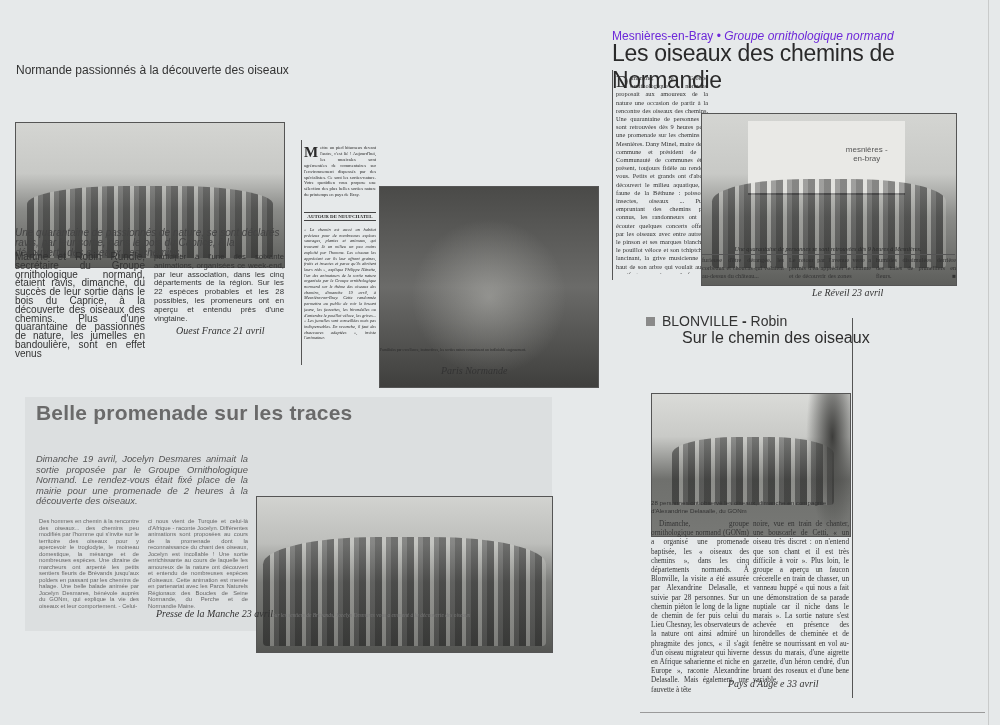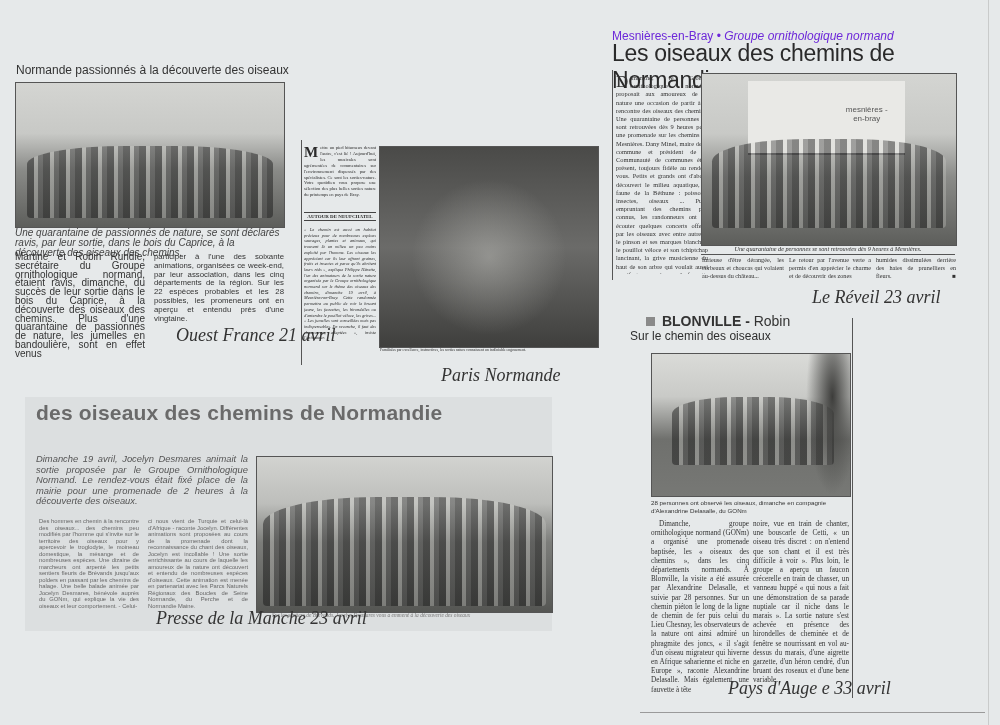--- a/index.html
+++ b/index.html
@@ -9,20 +9,21 @@
     font-family:"Liberation Serif", serif; color:#2b2b2b;
   }
   .abs { position:absolute; }
   .photo {
     position:absolute; overflow:hidden;
     background:
       radial-gradient(ellipse at 30% 70%, rgba(40,40,40,.55) 0, rgba(40,40,40,0) 45%),
       radial-gradient(ellipse at 70% 65%, rgba(30,30,30,.55) 0, rgba(30,30,30,0) 45%),
       linear-gradient(180deg,#9a9a98 0%,#7d7d7b 40%,#4f4f4e 70%,#6a6a68 100%);
     border:1px solid #555;
+    margin-top:40px;
   }
   .photo .crowd {
     position:absolute; left:4%; right:4%; bottom:8%; height:55%;
     background:
       repeating-linear-gradient(90deg, rgba(20,20,20,.55) 0 7px, rgba(210,210,205,.35) 7px 11px, rgba(60,60,60,.5) 11px 16px);
     border-radius:40% 40% 4px 4px / 25% 25% 4px 4px;
     opacity:.85;
   }
   .photo.light {
     background:
@@ -30,21 +31,21 @@
   }
   .photo.dark {
     background:
       radial-gradient(ellipse at 50% 55%, rgba(200,200,195,.45) 0, rgba(200,200,195,0) 50%),
       linear-gradient(180deg,#4a4a48 0%,#6b6b69 50%,#3f3f3d 100%);
   }
   .sans { font-family:"Liberation Sans", sans-serif; }
   .caption-it { font-style:italic; }
   .source {
     position:absolute; font-family:"Liberation Serif", serif; font-style:italic;
-    font-size:18px; color:#333;
+    font-size:10px; color:#333;
   }
   .bodytext { font-size:7.6px; line-height:9.4px; text-align:justify; color:#333; }
   .col { position:absolute; }
   .rule-v { position:absolute; width:1px; background:#555; }
   .rule-h { position:absolute; height:1px; background:#555; }
   .dropcap { float:left; font-size:22px; line-height:18px; font-weight:bold; margin:1px 2px 0 0; font-family:"Liberation Serif", serif; }
 </style>
 </head>
 <body>
 
@@ -95,40 +96,40 @@
   <div class="col bodytext" style="left:876px; top:256px; width:80px; font-size:6.2px; line-height:8px;">
     <span>humides dissimulées derrière des haies de prunelliers en fleurs.</span>
     <span style="float:right;">■</span>
   </div>
   <div class="source" style="left:812px; top:287px;">Le Réveil 23 avril</div>
 </div>
 
 <div>
   <div class="abs" style="left:25px; top:397px; width:527px; height:234px; background:#dcdfe0;"></div>
   <div class="abs sans" style="left:36px; top:402px; font-size:21px; line-height:22px; font-weight:900; color:#6a6a6a; letter-spacing:0.2px;">
-    <div>des oiseaux des chemins de Normandie</div>
+    <div>Belle promenade sur les traces</div>
   </div>
   <div class="col sans" style="left:36px; top:454px; width:212px; font-size:9.4px; line-height:10.6px; color:#555; text-align:justify;font-style:italic;">Dimanche 19 avril, Jocelyn Desmares animait la sortie proposée par le Groupe Ornithologique Normand. Le rendez-vous était fixé place de la mairie pour une promenade de 2 heures à la découverte des oiseaux.</div>
   <div class="col sans bodytext" style="left:39px; top:518px; width:100px; font-size:5.8px; line-height:6.5px; color:#666;">Des hommes en chemin à la rencontre des oiseaux... des chemins peu modifiés par l'homme qui s'invite sur le territoire des oiseaux pour y apercevoir le troglodyte, le moineau domestique, la mésange et de nombreuses espèces. Une dizaine de marcheurs ont arpenté les petits sentiers fleuris de Brévands jusqu'aux polders en passant par les chemins de halage. Une belle balade animée par Jocelyn Desmares, bénévole auprès du GONm, qui explique la vie des oiseaux et leur comportement. - Celui-</div>
   <div class="col sans bodytext" style="left:148px; top:518px; width:100px; font-size:5.8px; line-height:6.5px; color:#666;">ci nous vient de Turquie et celui-là d'Afrique - raconte Jocelyn. Différentes animations sont proposées au cours de la promenade dont la reconnaissance du chant des oiseaux, Jocelyn est incollable ! Une sortie enrichissante au cours de laquelle les amoureux de la nature ont découvert et entendu de nombreuses espèces d'oiseaux. Cette animation est menée en partenariat avec les Parcs Naturels Régionaux des Boucles de Seine Normande, du Perche et de Normandie Maine.</div>
   <div class="photo" style="left:256px; top:456px; width:295px; height:155px; background:linear-gradient(180deg,#d2d3d0 0%,#bdbebb 30%,#7c7d7a 55%,#555653 100%);">
     <div class="crowd" style="left:2%; right:2%; height:70%; bottom:4%;"></div>
   </div>
   <div class="abs caption-it" style="left:272px; top:612px; width:280px; font-size:5.4px; color:#777; white-space:nowrap; overflow:hidden;">Sur les sentiers de Brévands, Jocelyn Desmares vous a emmené à la découverte des oiseaux</div>
   <div class="source" style="left:156px; top:608px;">Presse de la Manche 23 avril</div>
 </div>
 
 <div>
   <div class="abs sans" style="left:646px; top:313px; font-size:14px; color:#333;">
     <span style="display:inline-block; width:9px; height:9px; background:#8a8a8a; margin-right:3px; vertical-align:0px;"></span>
-    <span style="font-weight:bold;">BLONVILLE</span>
+    <span style="font-weight:normal;">BLONVILLE</span>
     <span style="font-weight:bold;">-</span>
     <span>Robin</span>
   </div>
-  <div class="abs sans" style="left:630px; top:329px; font-size:12px; color:#2e2e2e;">Sur le chemin des oiseaux</div>
+  <div class="abs sans" style="left:682px; top:329px; font-size:16px; color:#2e2e2e;">Sur le chemin des oiseaux</div>
   <div class="rule-v" style="left:852px; top:318px; height:380px;"></div>
   <div class="photo" style="left:651px; top:353px; width:198px; height:142px; background:linear-gradient(180deg,#dadbd8 0%,#c9cac7 30%,#6f706d 60%,#777875 100%);">
     <div class="crowd" style="left:10%; right:8%; height:48%; bottom:22%;"></div>
     <div class="abs" style="right:0; top:0; width:22%; height:100%; background:radial-gradient(ellipse at 60% 30%, #3d3d3b 0, rgba(60,60,58,0) 70%);"></div>
   </div>
   <div class="abs sans" style="left:651px; top:499px; width:198px; font-size:6.2px; line-height:7.6px; color:#333;">28 personnes ont observé les oiseaux, dimanche en compagnie d'Alexandrine Delasalle, du GONm</div>
   <div class="col bodytext" style="left:651px; top:520px; width:98px; font-size:7.2px; line-height:9.2px; text-indent:8px;">Dimanche, groupe ornithologique normand (GONm) a organisé une promenade baptisée, les « oiseaux des chemins », dans les cinq départements normands. À Blonville, la visite a été assurée par Alexandrine Delasalle, et suivie par 28 personnes. Sur un chemin piéton le long de la ligne de chemin de fer puis celui du Lieu Chesnay, les observateurs de la nature ont ainsi admiré un phragmite des joncs, « il s'agit d'un oiseau migrateur qui hiverne en Afrique saharienne et niche en Europe », raconte Alexandrine Delasalle. Mais également, une fauvette à tête</div>
   <div class="col bodytext" style="left:753px; top:520px; width:96px; font-size:7.2px; line-height:9.2px;">noire, vue en train de chanter, une bouscarle de Cetti, « un oiseau très discret : on n'entend que son chant et il est très difficile à voir ». Plus loin, le groupe a aperçu un faucon crécerelle en train de chasser, un vanneau huppé « qui nous a fait une démonstration de sa parade nuptiale car il niche dans le marais ». La sortie nature s'est achevée en présence des hirondelles de cheminée et de fenêtre se nourrissant en vol au-dessus du marais, d'une aigrette garzette, d'un héron cendré, d'un bruant des roseaux et d'une bene variable.</div>
   <div class="source" style="left:728px; top:678px;">Pays d'Auge e 33 avril</div>
 </div>

